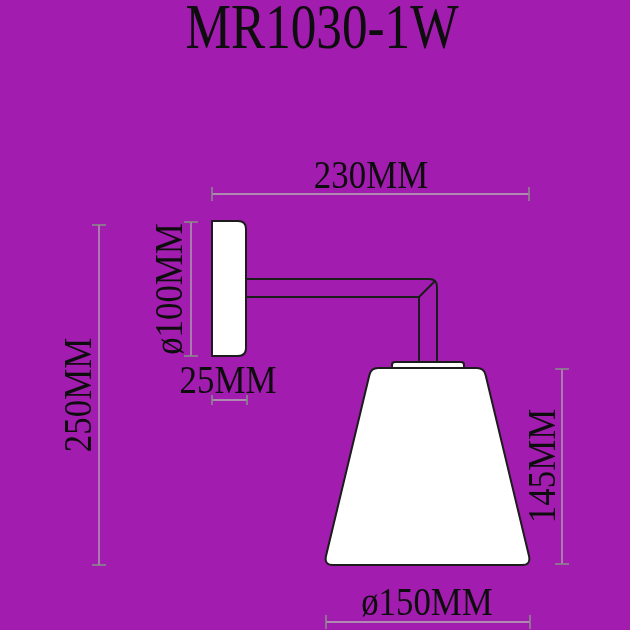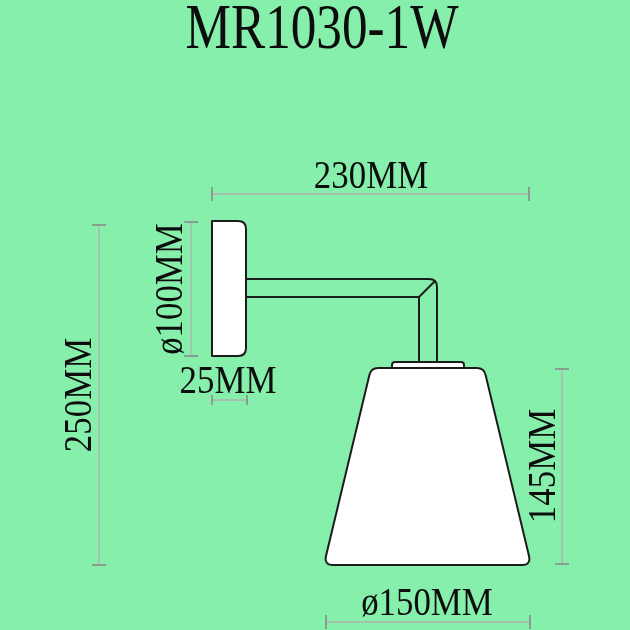--- a/index.html
+++ b/index.html
@@ -4,21 +4,21 @@
 <style>
   html, body {
     margin: 0;
     padding: 0;
     background: #ffffff;
   }
   .canvas {
     position: relative;
     width: 630px;
     height: 630px;
-    background: #86efac;
+    background: #a21caf;
     overflow: hidden;
     font-family: "Liberation Serif", serif;
   }
   .drawing-svg {
     position: absolute;
     left: 0;
     top: 0;
   }
   .label {
     position: absolute;

